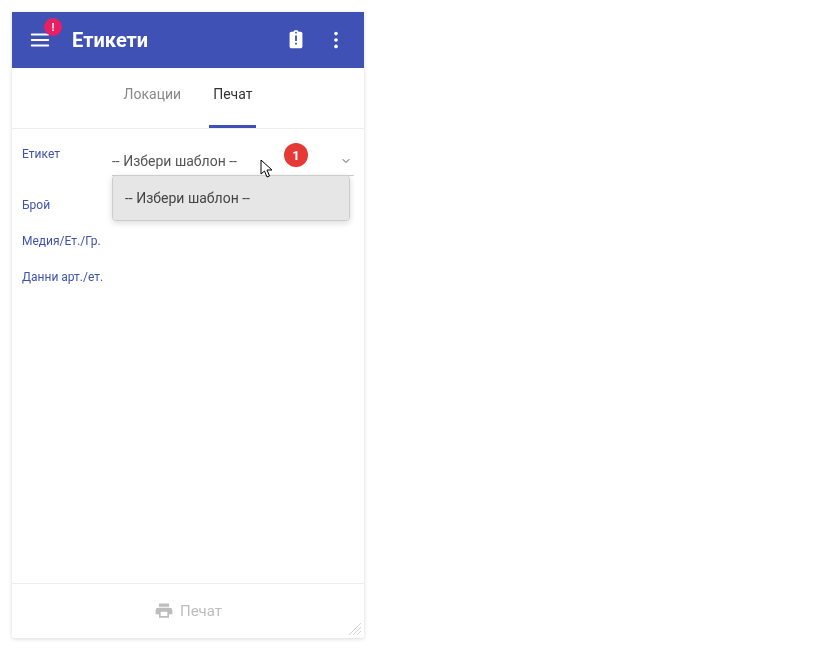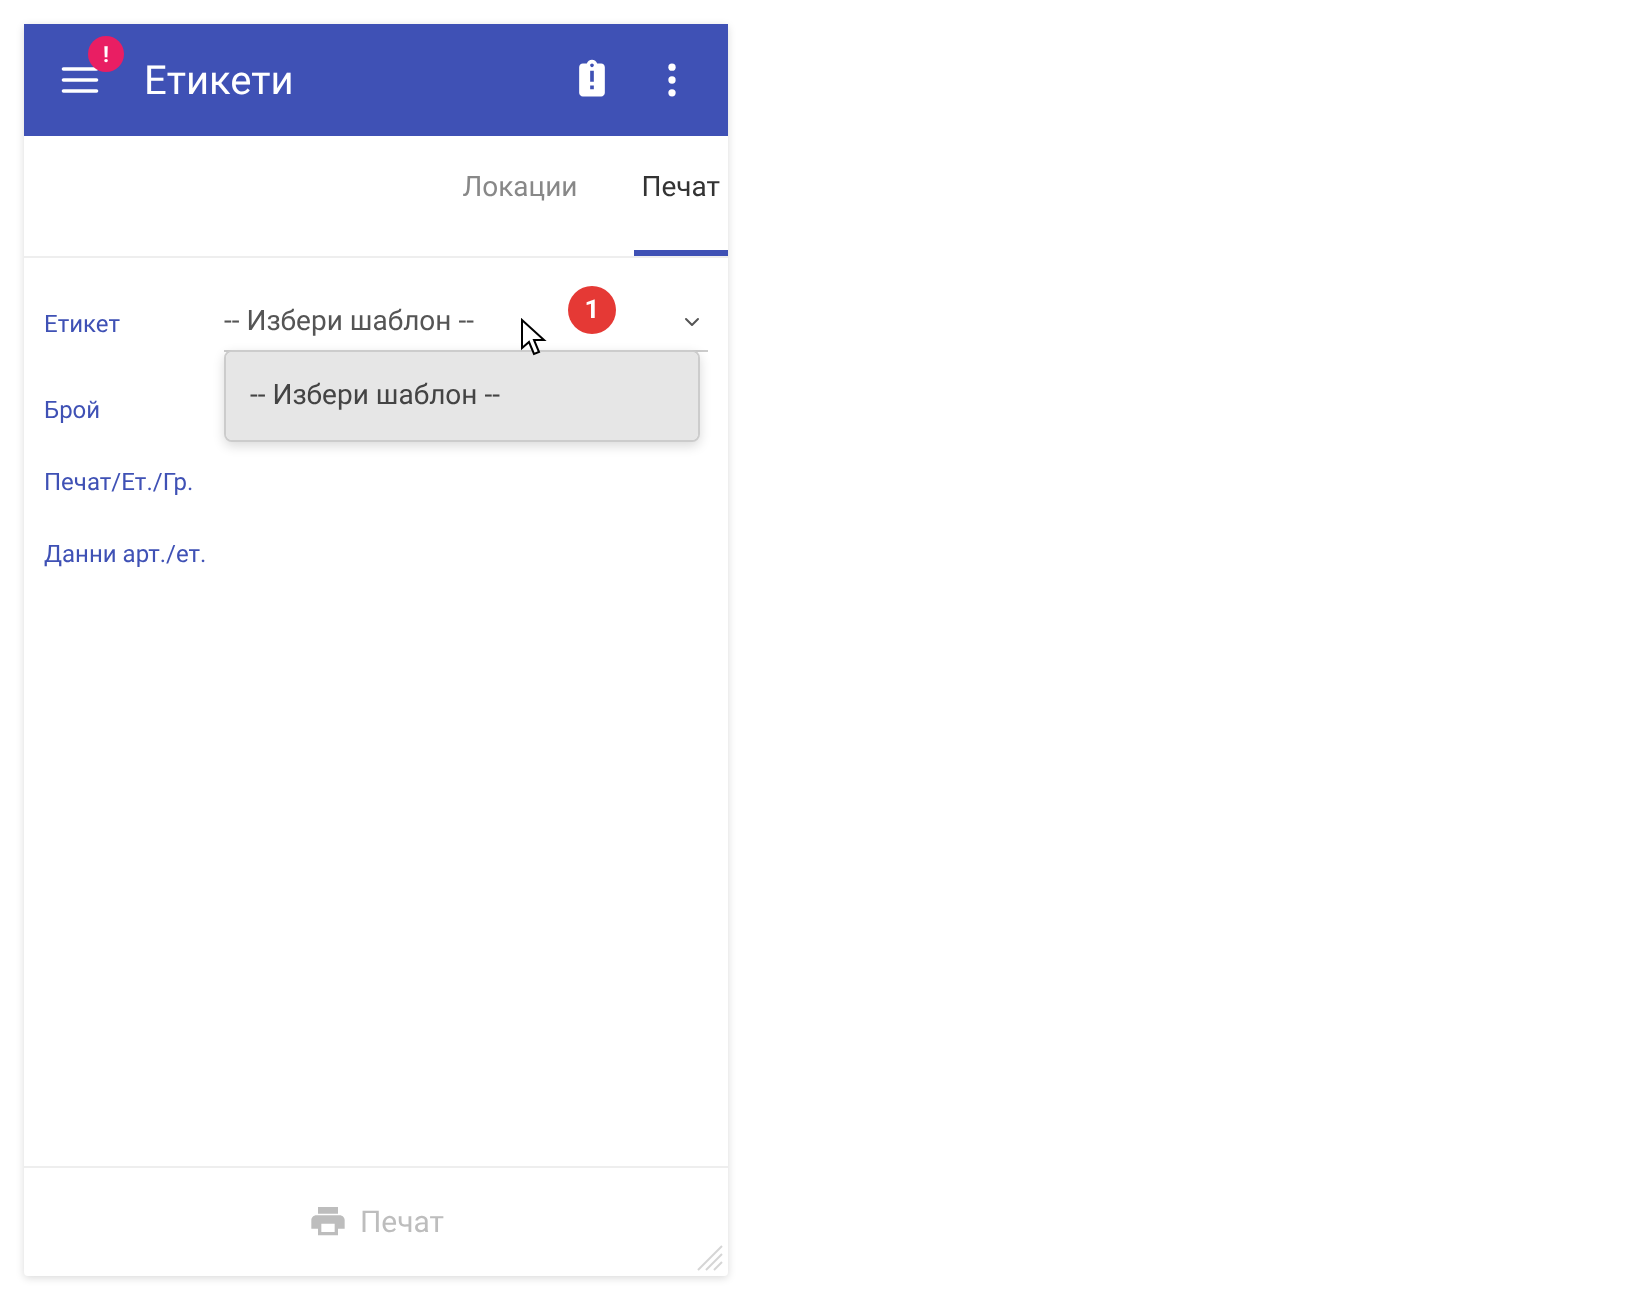--- a/index.html
+++ b/index.html
@@ -39,41 +39,41 @@
     display: flex;
     align-items: center;
     justify-content: center;
     cursor: pointer;
     border-radius: 50%;
     position: relative;
   }
   .appbar-title {
     flex: 1;
     font-size: 20px;
-    font-weight: 400;
+    font-weight: 700;
     margin-left: 12px;
   }
   .badge {
     position: absolute;
     top: -2px;
     right: -2px;
     width: 18px;
     height: 18px;
     background: #e91e63;
     border-radius: 50%;
     display: flex;
     align-items: center;
     justify-content: center;
     font-size: 11px;
     font-weight: 700;
     color: #fff;
   }
   .tabs {
     display: flex;
-    justify-content: flex-end;
+    justify-content: center;
     gap: 24px;
     height: 48px;
     border-bottom: 1px solid #eee;
     padding-top: 12px;
   }
   .tab {
     font-size: 14px;
     color: #888;
     padding: 6px 4px 10px;
     cursor: pointer;
@@ -89,21 +89,20 @@
     height: 3px;
     background: #3f51b5;
   }
   .content {
     flex: 1;
     position: relative;
     padding: 18px 10px 0 10px;
   }
   .row {
     display: flex;
-    align-items: center;
     margin-bottom: 22px;
   }
   .row-label {
     width: 90px;
     font-size: 12px;
     color: #3f51b5;
   }
   .select-field {
     flex: 1;
     position: relative;
@@ -229,21 +228,21 @@
               <path d="M6 9l6 6 6-6" stroke="#555" stroke-width="2" stroke-linecap="round" stroke-linejoin="round"></path>
             </svg>
         </span>
       </div>
     </div>
 
     <div class="row">
       <div class="row-label">Брой</div>
     </div>
     <div class="row">
-      <div class="row-label">Печат/Ет./Гр.</div>
+      <div class="row-label">Медия/Ет./Гр.</div>
     </div>
     <div class="row">
       <div class="row-label">Данни арт./ет.</div>
     </div>
 
     <div class="callout">1</div>
 
     <div class="cursor">
       <svg width="16" height="20" viewBox="0 0 16 20">
         <path d="M1 1 L1 15 L4.5 12 L7 18 L9.5 17 L7 11 L12 11 Z" fill="#fff" stroke="#000" stroke-width="1"></path>

